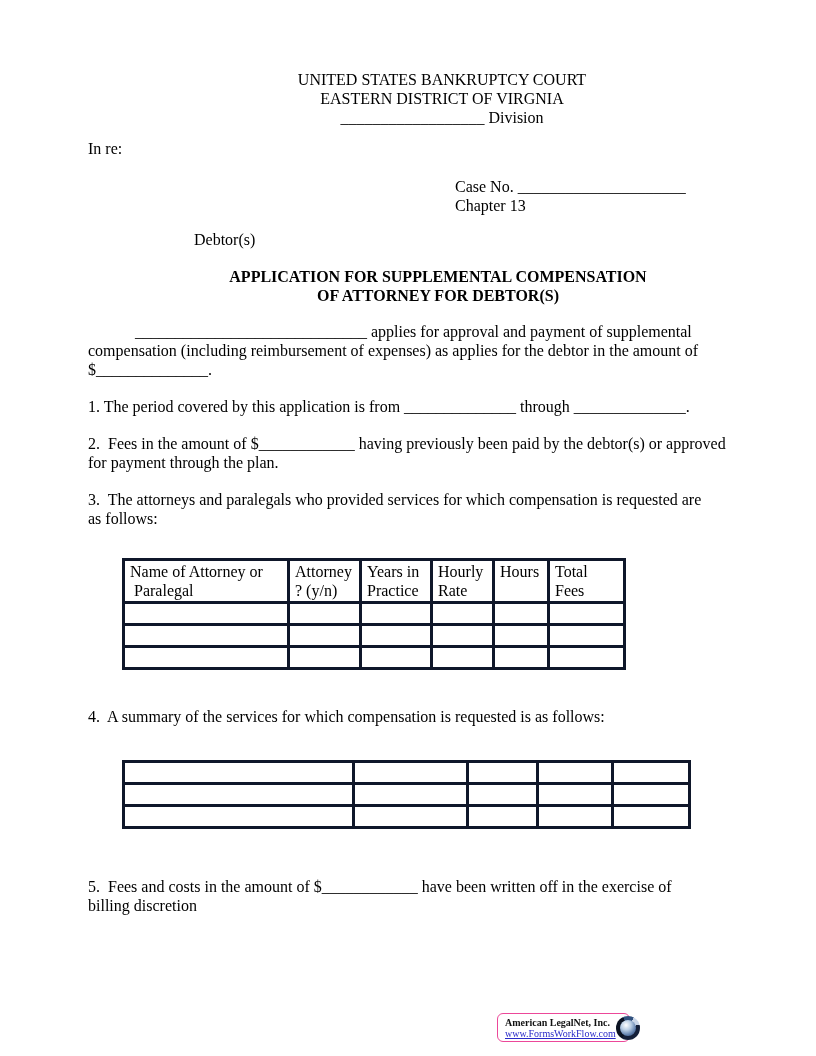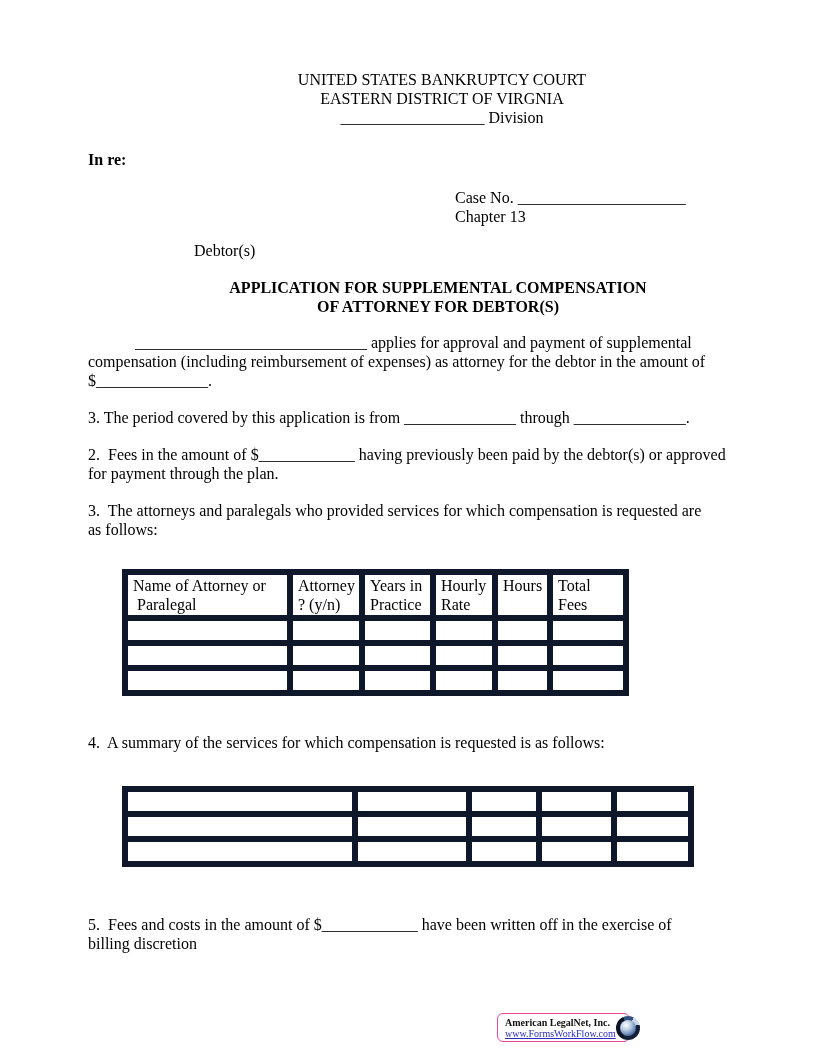--- a/index.html
+++ b/index.html
@@ -13,38 +13,38 @@
     padding: 70px 76px 14px 88px;
     font-family: "Liberation Serif", "DejaVu Serif", serif;
     font-size: 16px;
     line-height: 19px;
     color: #000000;
     overflow: hidden;
   }
   .line, .para { margin: 0; white-space: pre; }
   .court-header { text-align: center; padding-left: 56px; }
   .title-block { text-align: center; padding-left: 48px; font-weight: bold; margin-top: 18px; }
-  .in-re { margin-top: 23px; font-weight: bold; }
+  .in-re { margin-top: 12px; }
   .case-block { margin-top: 19px; margin-left: 367px; }
   .debtors { margin-top: 15px; margin-left: 106px; }
   .opening { margin-top: 17px; }
   .opening .indent { display: inline-block; width: 47px; }
   .para1 { margin-top: 18px; }
   .para2 { margin-top: 18px; }
   .para3 { margin-top: 18px; }
   .para4 { margin-top: 37px; }
   .para5 { margin-top: 48px; }
   table {
     border-collapse: collapse;
     table-layout: fixed;
     margin-left: 34px;
   }
   .table1 { margin-top: 30px; width: 501px; }
   .table2 { margin-top: 34px; width: 566px; }
-  th, td { border: 6px solid #0f172a; }
+  th, td { border: 3px solid #0f172a; }
   th {
     font-weight: normal;
     text-align: left;
     vertical-align: top;
     padding: 1px 4px 1px 5px;
     white-space: pre-wrap;
     line-height: 19px;
   }
   td { height: 19px; padding: 0 4px; }
   .blank { letter-spacing: 0; }
@@ -109,23 +109,23 @@
     <div class="line">Chapter 13</div>
   </div>
 
   <div class="line debtors">Debtor(s)</div>
 
   <div class="title-block">
     <div class="line">APPLICATION FOR SUPPLEMENTAL COMPENSATION</div>
     <div class="line">OF ATTORNEY FOR DEBTOR(S)</div>
   </div>
 
-  <p class="para opening"><span class="indent"></span><span class="blank">_____________________________</span><span> applies for approval and payment of supplemental</span><br><span>compensation (including reimbursement of expenses) as attorney for the debtor in the amount of</span><br><span>$</span><span class="blank">______________</span><span>.</span></p>
-
-  <p class="para para1"><span>3. The period covered by this application is from </span><span class="blank">______________</span><span> through </span><span class="blank">______________</span><span>.</span></p>
+  <p class="para opening"><span class="indent"></span><span class="blank">_____________________________</span><span> applies for approval and payment of supplemental</span><br><span>compensation (including reimbursement of expenses) as applies for the debtor in the amount of</span><br><span>$</span><span class="blank">______________</span><span>.</span></p>
+
+  <p class="para para1"><span>1. The period covered by this application is from </span><span class="blank">______________</span><span> through </span><span class="blank">______________</span><span>.</span></p>
 
   <p class="para para2"><span>2.  Fees in the amount of $</span><span class="blank">____________</span><span> having previously been paid by the debtor(s) or approved</span><br><span>for payment through the plan.</span></p>
 
   <p class="para para3"><span>3.  The attorneys and paralegals who provided services for which compensation is requested are</span><br><span>as follows:</span></p>
 
   <table class="table1">
     <colgroup>
       <col style="width:165px">
         <col style="width:72px">
         <col style="width:71px">

